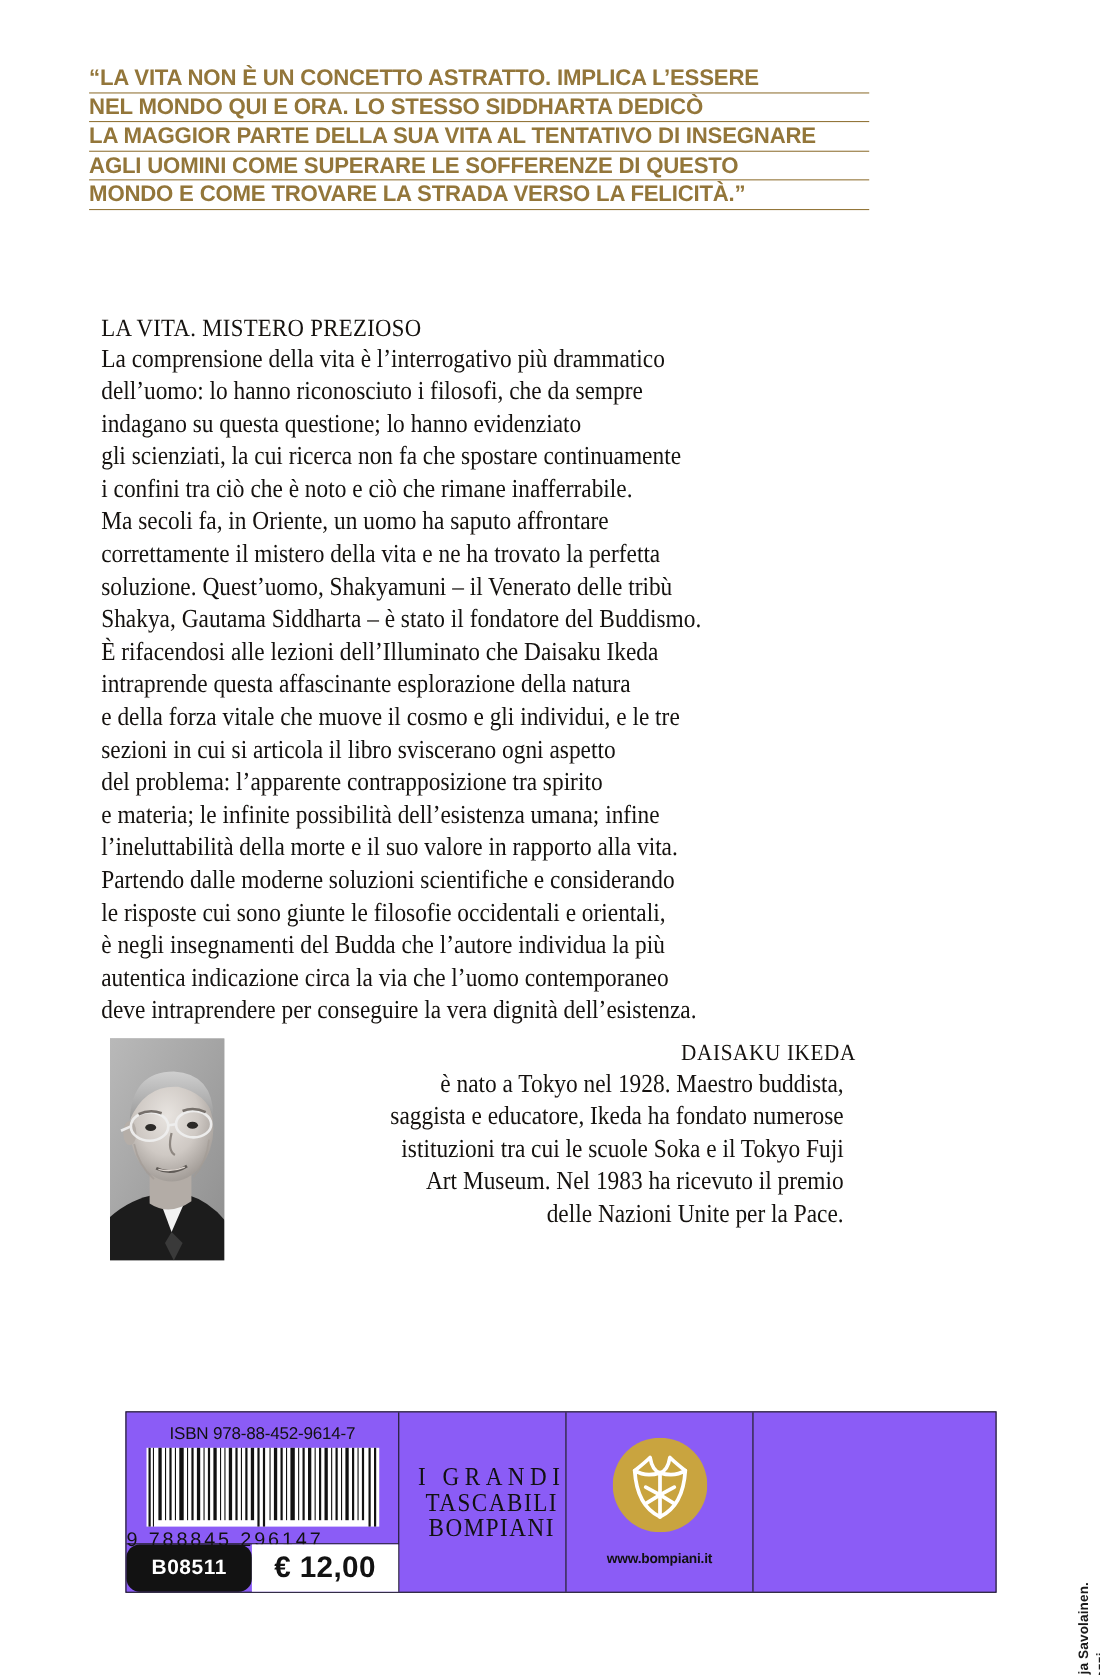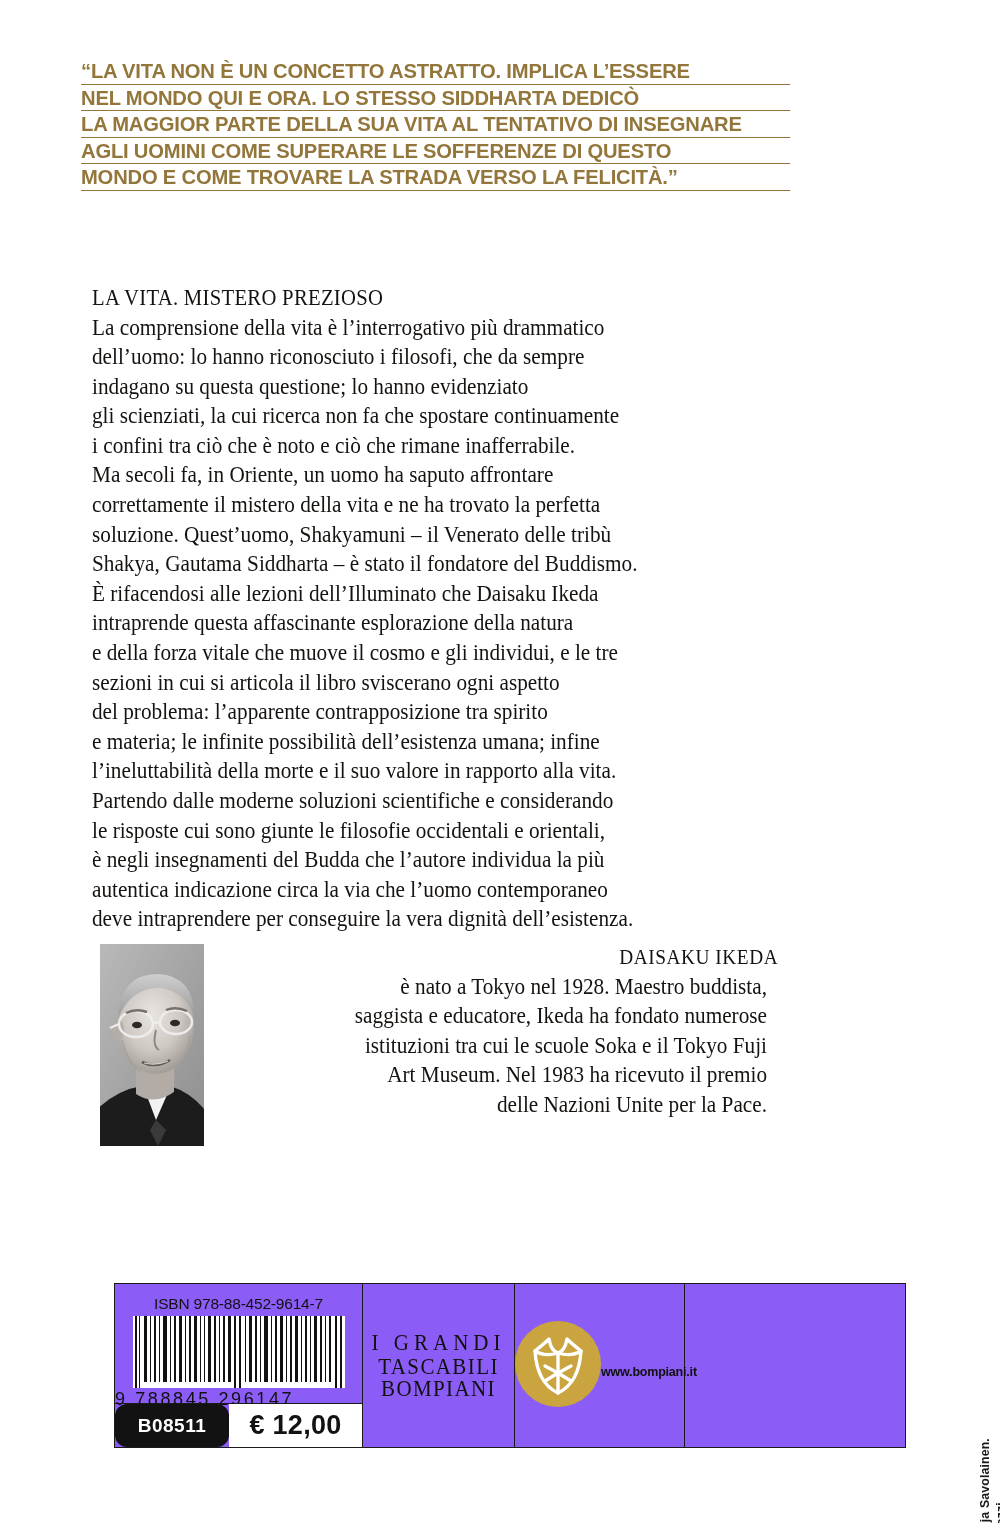--- a/index.html
+++ b/index.html
@@ -119,24 +119,24 @@
     display: flex;
     background: #8b5cf6;
     margin-left: 14px;
   }
   .cell {
     position: relative;
     box-sizing: border-box;
   }
   .cell-barcode { width: 248px; border-right: 1.5px solid #1a1a1a; }
   .cell-imprint { width: 152px; border-right: 1.5px solid #1a1a1a;
-                  display: flex; align-items: center; justify-content: center; }
+                  display: flex; align-items: center; justify-content: flex-end; }
   .cell-logo    { width: 170px; border-right: 1.5px solid #1a1a1a;
-                  display: flex; 
-                  align-items: center; justify-content: space-between; }
+                  display: flex; flex-direction: column;
+                  align-items: center; justify-content: center; }
   .cell-logo-last { width: 170px; border-right: none; }
 
   .isbn-text {
     font-family: "Liberation Sans", sans-serif;
     font-size: 15.5px;
     color: #111;
     text-align: center;
     padding-top: 11px;
     letter-spacing: -0.2px;
   }

